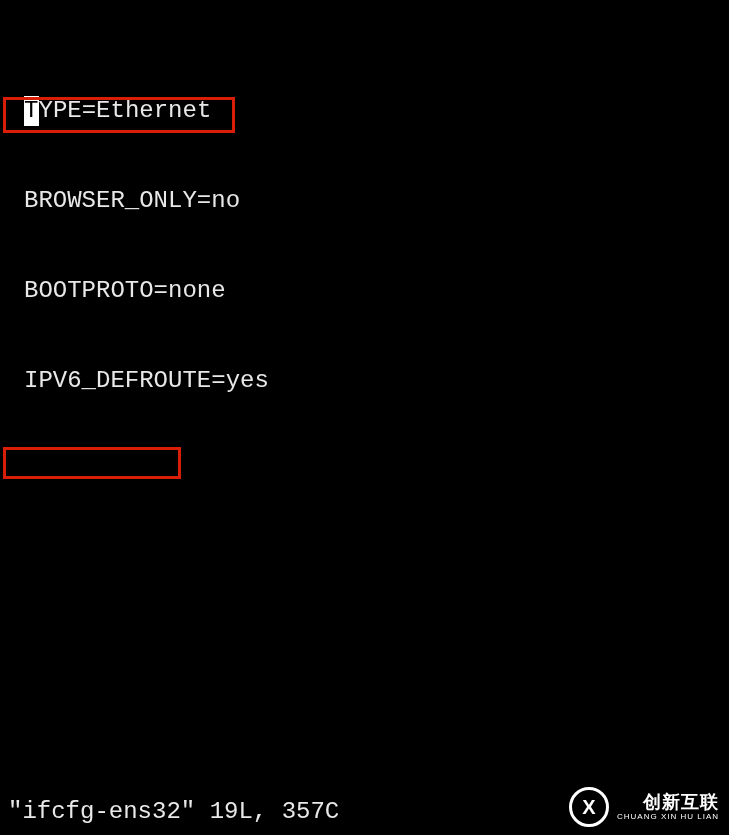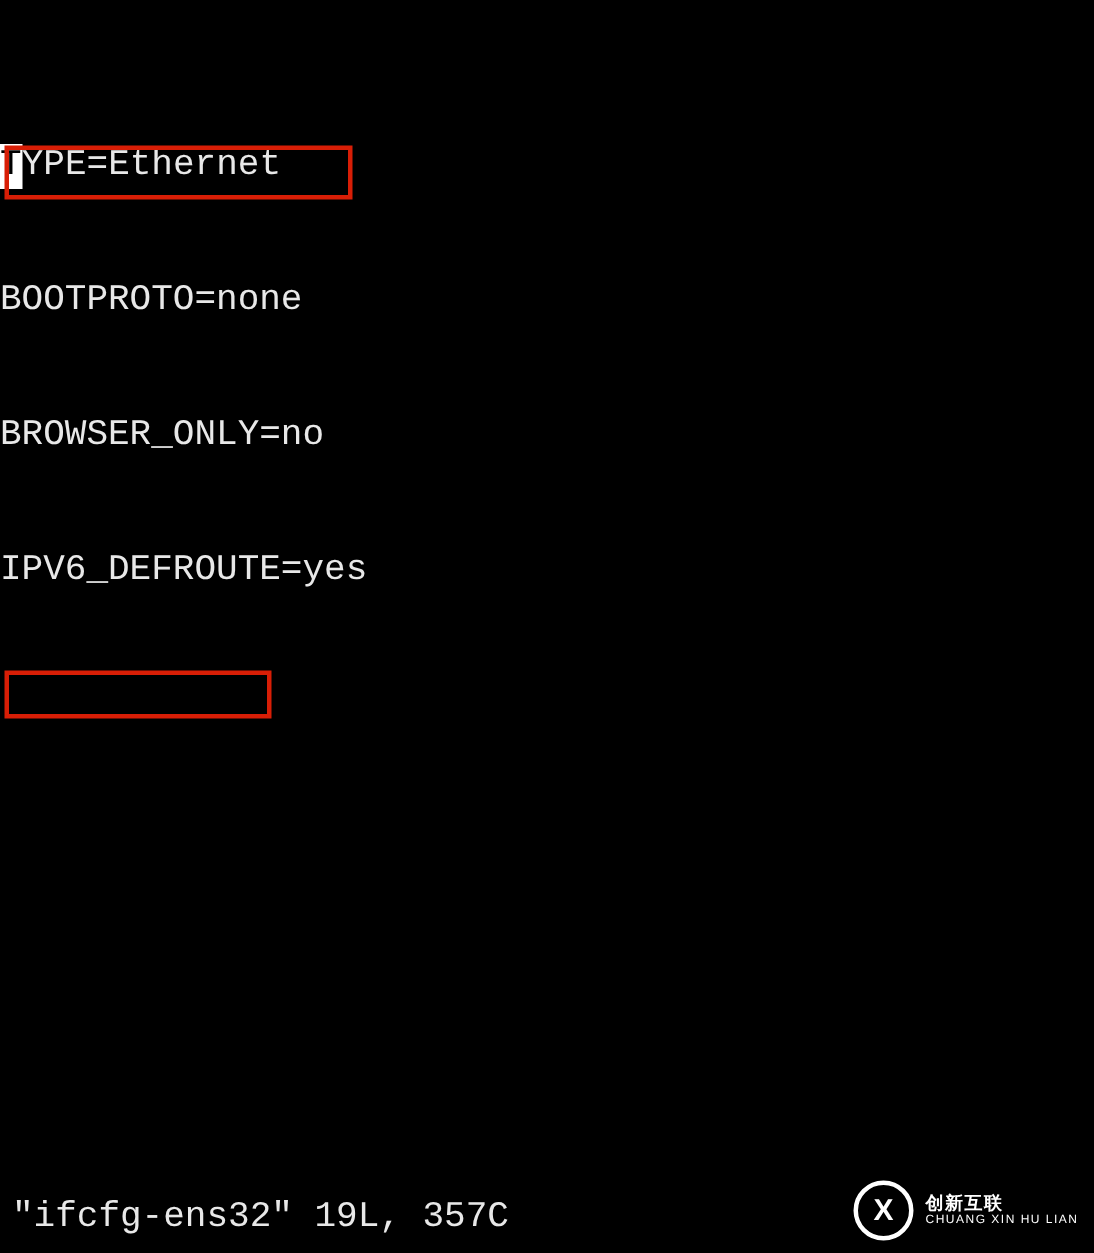--- a/index.html
+++ b/index.html
@@ -12,21 +12,21 @@
     font-family: "Courier New", Courier, monospace;
     font-size: 24px;
     line-height: 30px;
     color: #e8e8e8;
     position: relative;
   }
   .terminal {
     position: relative;
     width: 100%;
     height: 100%;
-    padding: 6px 0;
+    padding: 6px 24px;
     box-sizing: border-box;
     white-space: pre;
   }
   .row {
     display: block;
     height: 30px;
   }
   .cursor-cell {
     display: inline-block;
     background: #fff;
@@ -74,42 +74,43 @@
     font-size: 20px;
     font-weight: bold;
     background: #000;
   }
   .wm-text {
     display: flex;
     flex-direction: column;
     line-height: 1.1;
   }
   .wm-cn {
-    font-size: 12px;
+    font-size: 18px;
     font-weight: bold;
     letter-spacing: 1px;
+    text-align: right;
   }
   .wm-en {
     font-size: 8px;
     letter-spacing: 1px;
   }
   .status {
     position: absolute;
     left: 8px;
     bottom: 8px;
   }
 </style>
 </head>
 <body>
 
 <div class="terminal">
 
   <span class="row"><span class="cursor-cell">T</span><span>YPE=Ethernet</span></span>
+  <span class="row">BROWSER_ONLY=no</span>
   <span class="row">BOOTPROTO=none</span>
-  <span class="row">BROWSER_ONLY=no</span>
   <span class="row">IPV6_DEFROUTE=yes</span>
   
   
   
   
   
   
   
   
   

